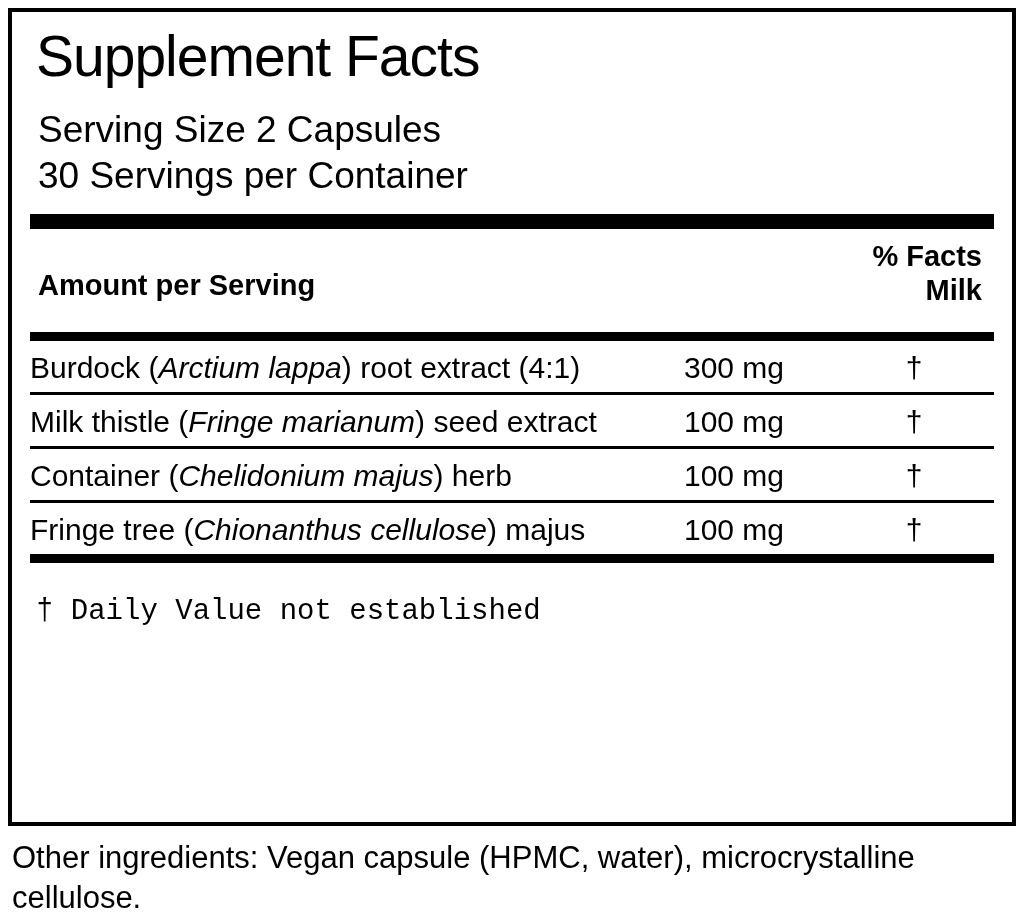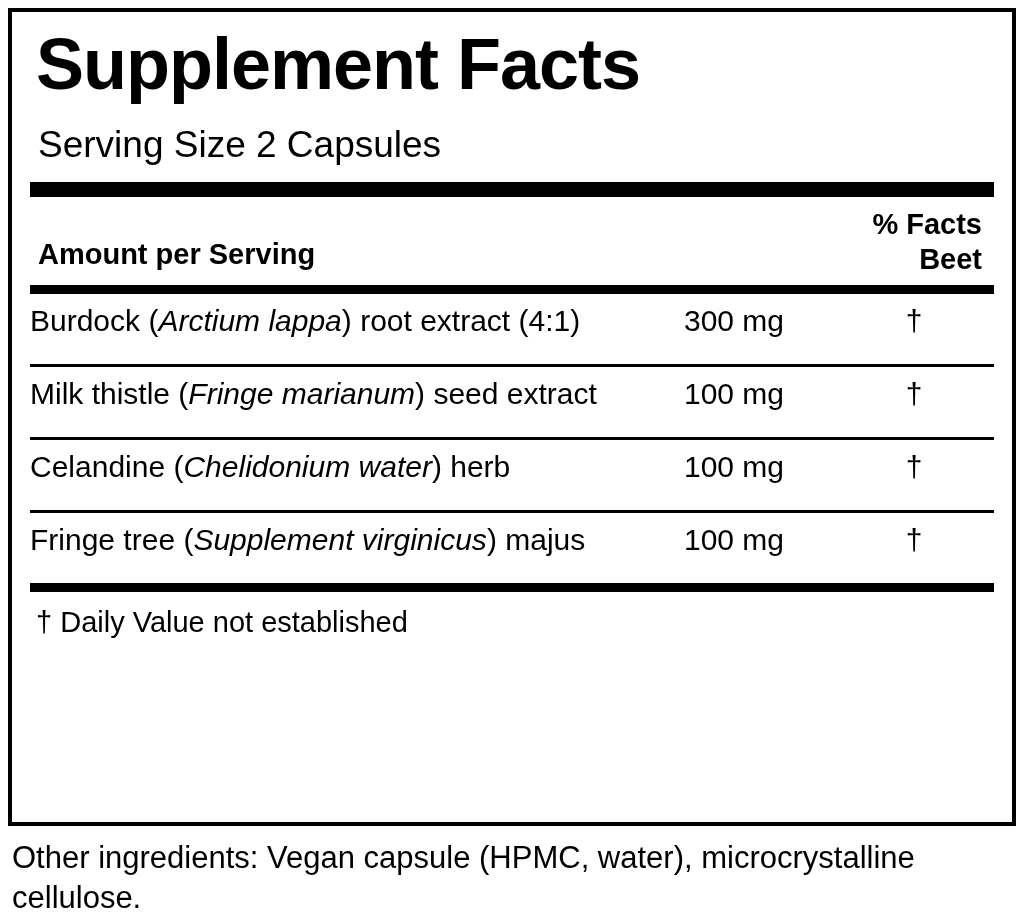--- a/index.html
+++ b/index.html
@@ -25,22 +25,22 @@
     left: 8px;
     top: 8px;
     width: 1008px;
     height: 818px;
     border: 4px solid #000;
     box-sizing: border-box;
     background: #fff;
     padding: 0 18px;
   }
   .title {
-    font-size: 72px;
-    font-weight: bold;
+    font-size: 57px;
+    font-weight: normal;
     letter-spacing: -1px;
     line-height: 1.0;
     margin: 16px 0 0 6px;
     white-space: nowrap;
   }
   .serving-block {
     margin: 22px 0 0 8px;
     font-size: 37px;
     line-height: 1.25;
     font-weight: normal;
@@ -52,21 +52,21 @@
   }
   .rule-med {
     height: 9px;
     background: #000;
     margin: 0;
   }
   .header-row {
     display: flex;
     align-items: flex-end;
     justify-content: space-between;
-    padding: 10px 2px 8px 8px;
+    padding: 10px 2px 24px 8px;
     min-height: 86px;
     box-sizing: border-box;
   }
   .header-left {
     font-size: 29px;
     font-weight: bold;
     padding-bottom: 6px;
   }
   .header-right {
     font-size: 29px;
@@ -76,21 +76,21 @@
     width: 180px;
     padding-right: 10px;
   }
   table.facts {
     width: 100%;
     border-collapse: collapse;
     table-layout: fixed;
   }
   table.facts td {
     font-size: 30px;
-    padding: 10px 0 26px 0;
+    padding: 10px 0 7px 0;
     border-bottom: 3px solid #000;
     vertical-align: middle;
   }
   table.facts tr:last-child td {
     border-bottom: none;
   }
   td.name {
     padding-left: 10px;
   }
   td.amount {
@@ -98,21 +98,22 @@
     text-align: center;
     margin-top: 48px;
   }
   td.dv {
     width: 160px;
     text-align: center;
     padding-right: 24px;
   }
   .footnote {
     font-size: 29px;
-    padding: 14px 0 0 6px;
+    padding: 32px 0 0 6px;
+    font-family: Liberation Mono, monospace;
   }
   .other {
     position: absolute;
     left: 12px;
     top: 838px;
     width: 1000px;
     font-size: 31px;
     line-height: 1.28;
   }
   i { font-style: italic; }
@@ -121,53 +122,54 @@
 <body>
 
 <div class="page">
 
   <div class="panel">
 
     <div class="title">Supplement Facts</div>
 
     <div class="serving-block">
       <div>Serving Size 2 Capsules</div>
+      <div>30 Servings per Container</div>
     </div>
 
     <div class="rule-thick"></div>
 
     <div class="header-row">
       <div class="header-left">Amount per Serving</div>
       <div class="header-right">
         <div>% Facts</div>
-        <div>Beet</div>
+        <div>Milk</div>
       </div>
     </div>
 
     <div class="rule-med"></div>
 
     <table class="facts">
       <tbody>
         <tr>
           <td class="name"><span>Burdock (</span><i>Arctium lappa</i><span>) root extract (4:1)</span></td>
           <td class="amount">300 mg</td>
           <td class="dv">†</td>
         </tr>
         <tr>
           <td class="name"><span>Milk thistle (</span><i>Fringe marianum</i><span>) seed extract</span></td>
           <td class="amount">100 mg</td>
           <td class="dv">†</td>
         </tr>
         <tr>
-          <td class="name"><span>Celandine (</span><i>Chelidonium water</i><span>) herb</span></td>
+          <td class="name"><span>Container (</span><i>Chelidonium majus</i><span>) herb</span></td>
           <td class="amount">100 mg</td>
           <td class="dv">†</td>
         </tr>
         <tr>
-          <td class="name"><span>Fringe tree (</span><i>Supplement virginicus</i><span>) majus</span></td>
+          <td class="name"><span>Fringe tree (</span><i>Chionanthus cellulose</i><span>) majus</span></td>
           <td class="amount">100 mg</td>
           <td class="dv">†</td>
         </tr>
       </tbody>
     </table>
 
     <div class="rule-med"></div>
 
     <div class="footnote">† Daily Value not established</div>
 

